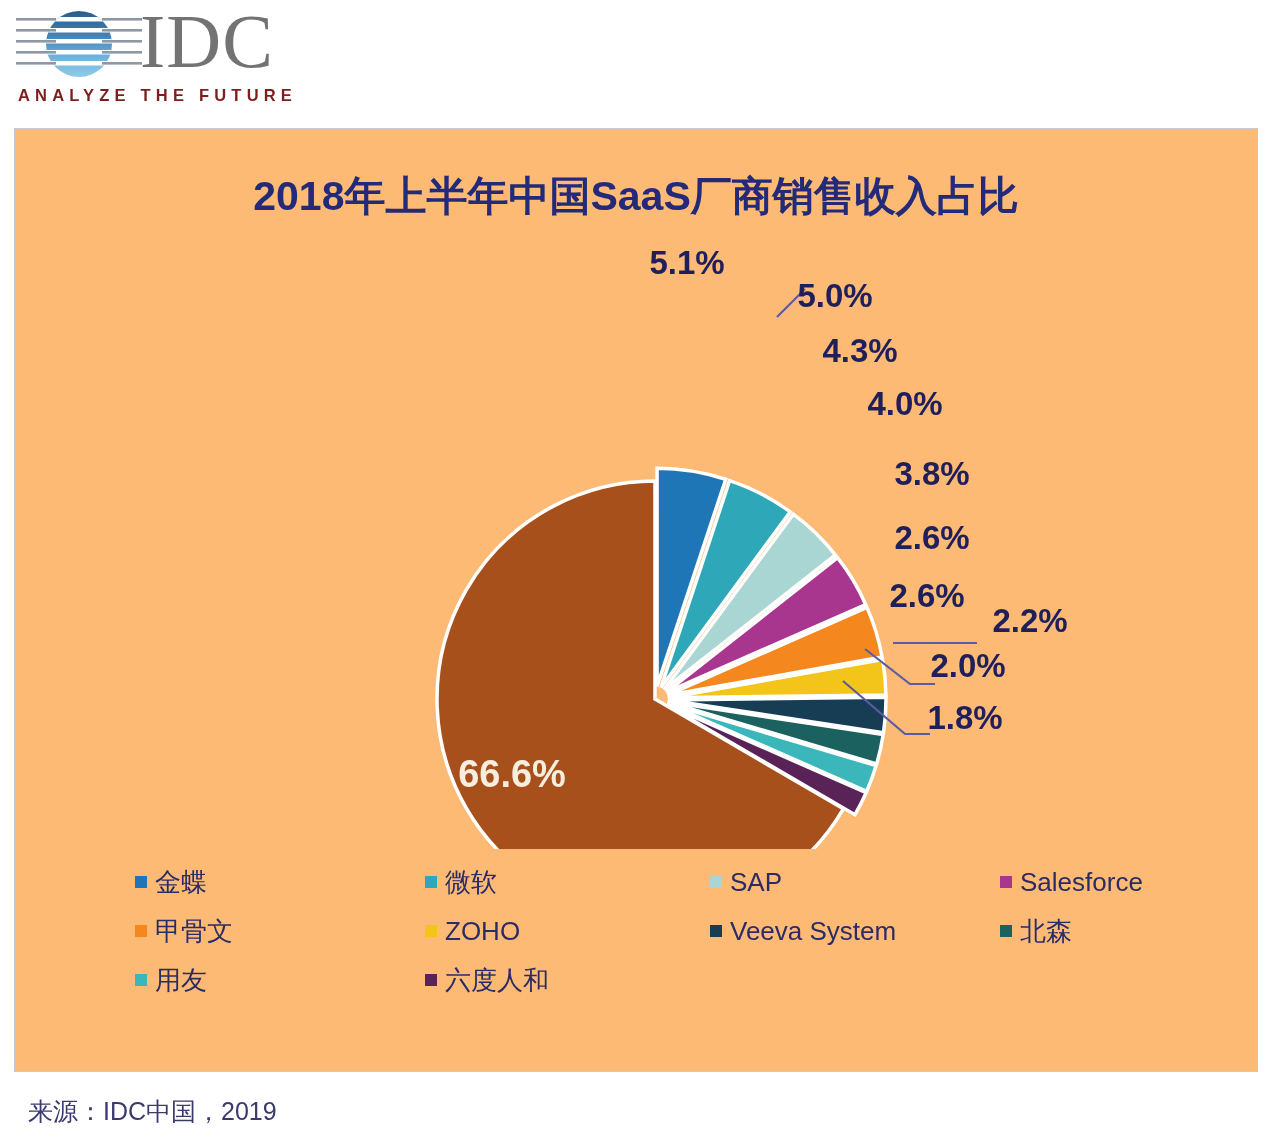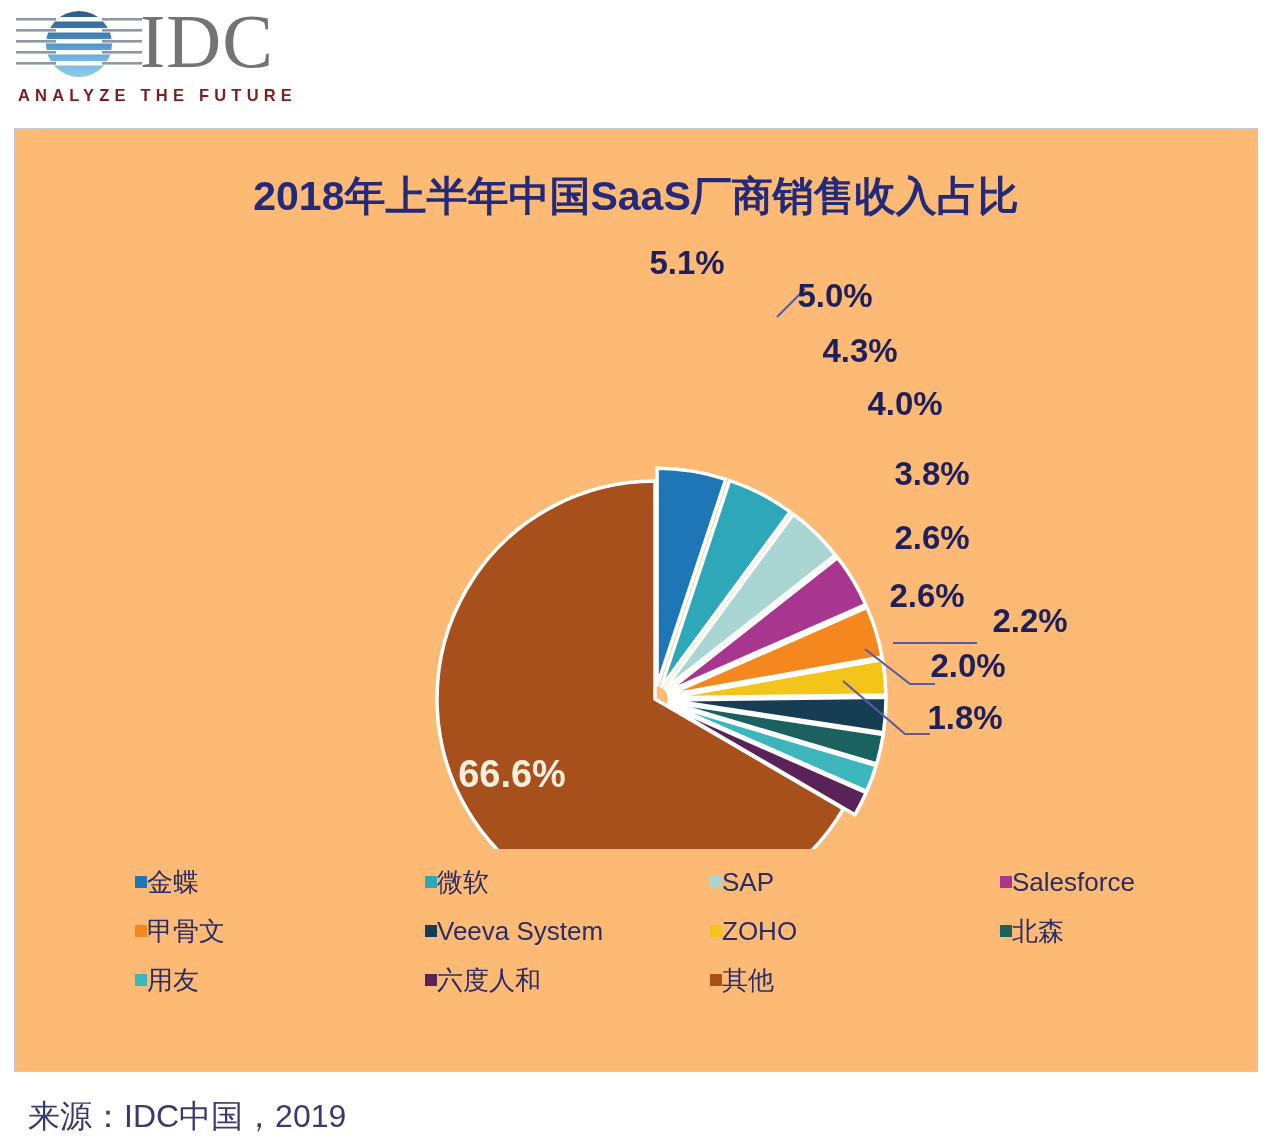--- a/index.html
+++ b/index.html
@@ -90,41 +90,41 @@
     top: 728px;
     width: 1090px;
     display: grid;
     grid-template-columns: 290px 285px 290px 220px;
     grid-auto-rows: 49px;
     align-items: center;
   }
   .legend-item {
     display: flex;
     align-items: center;
-    gap: 0;
+    gap: 8px;
   }
   .legend-swatch {
     width: 12px;
     height: 12px;
     flex: 0 0 auto;
     display: block;
   }
   .legend-label {
     font-size: 26px;
     color: #2b2b66;
     white-space: nowrap;
     line-height: 1;
   }
 
   
   #source-line {
     position: absolute;
     left: 28px;
     top: 1095px;
-    font-size: 32px;
+    font-size: 25px;
     color: #3a3a6e;
     white-space: nowrap;
   }
 </style>
 </head>
 <body>
 
 <div id="logo-area">
   <svg id="logo-mark" viewBox="0 0 130 80">
     <defs>
@@ -217,39 +217,35 @@
       </div>
       <div class="legend-item">
         <span class="legend-swatch" style="background: rgb(168, 54, 143);"></span>
         <span class="legend-label">Salesforce</span>
       </div>
       <div class="legend-item">
         <span class="legend-swatch" style="background: rgb(245, 135, 31);"></span>
         <span class="legend-label">甲骨文</span>
       </div>
       <div class="legend-item">
+        <span class="legend-swatch" style="background: rgb(243, 196, 25);"></span>
+        <span class="legend-label">ZOHO</span>
+      </div>
+      <div class="legend-item">
         <span class="legend-swatch" style="background: rgb(23, 61, 85);"></span>
         <span class="legend-label">Veeva System</span>
       </div>
       <div class="legend-item">
-        <span class="legend-swatch" style="background: rgb(243, 196, 25);"></span>
-        <span class="legend-label">ZOHO</span>
-      </div>
-      <div class="legend-item">
         <span class="legend-swatch" style="background: rgb(26, 97, 96);"></span>
         <span class="legend-label">北森</span>
       </div>
       <div class="legend-item">
         <span class="legend-swatch" style="background: rgb(59, 183, 188);"></span>
         <span class="legend-label">用友</span>
       </div>
       <div class="legend-item">
         <span class="legend-swatch" style="background: rgb(90, 35, 87);"></span>
         <span class="legend-label">六度人和</span>
       </div>
-      <div class="legend-item">
-        <span class="legend-swatch" style="background: rgb(168, 80, 28);"></span>
-        <span class="legend-label">其他</span>
-      </div>
     </div>
 </div>
 
 <div id="source-line">来源：IDC中国，2019</div>
 
 </body></html>

